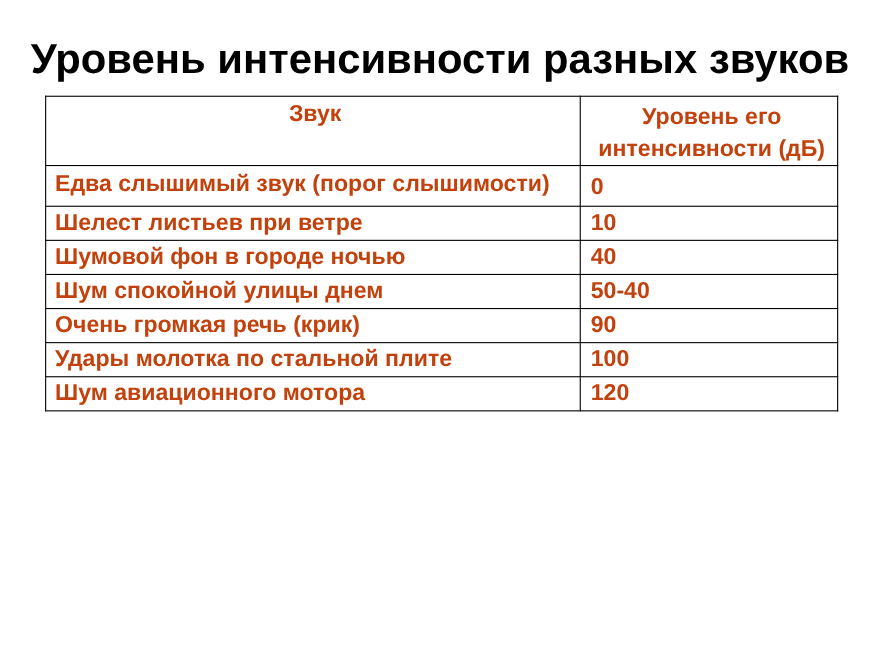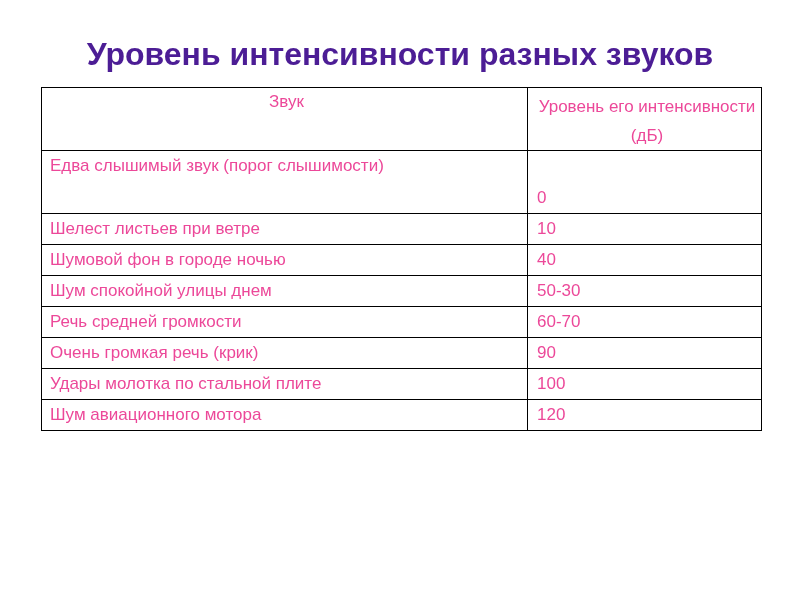--- a/index.html
+++ b/index.html
@@ -12,47 +12,47 @@
     color: #000000;
     overflow: hidden;
   }
   .title {
     position: absolute;
     top: 38px;
     left: 0;
     width: 800px;
     margin: 0;
     text-align: center;
-    font-size: 32px;
+    font-size: 38px;
     line-height: 32px;
     font-weight: bold;
-    color: #4c1d95;
+    color: #000000;
     letter-spacing: 0px;
     white-space: nowrap;
   }
   table.sounds {
     position: absolute;
     left: 41px;
     top: 87px;
     width: 720px;
     border-collapse: collapse;
     table-layout: fixed;
   }
   col.c1 { width: 486px; }
   col.c2 { width: 234px; }
   .sounds th, .sounds td {
     border: 1.5px solid #000000;
-    font-size: 17px;
-    font-weight: normal;
-    color: #ec4899;
+    font-size: 21px;
+    font-weight: bold;
+    color: #c2410c;
     padding: 0 4px 0 8px;
     overflow: hidden;
   }
   tr.r-head { height: 58px; }
-  tr.r-tall { height: 63px; }
+  tr.r-tall { height: 37px; }
   tr.r-std  { height: 31px; }
   th.h-sound {
     text-align: center;
     vertical-align: top;
     padding-top: 4px;
   }
   th.h-level {
     text-align: center;
     vertical-align: top;
     padding-top: 4px;
@@ -90,25 +90,21 @@
       <tr class="r-std">
         <td class="c-sound">Шелест листьев при ветре</td>
         <td class="c-level">10</td>
       </tr>
       <tr class="r-std">
         <td class="c-sound">Шумовой фон в городе ночью</td>
         <td class="c-level">40</td>
       </tr>
       <tr class="r-std">
         <td class="c-sound">Шум спокойной улицы днем</td>
-        <td class="c-level">50-30</td>
-      </tr>
-      <tr class="r-std">
-        <td class="c-sound">Речь средней громкости</td>
-        <td class="c-level">60-70</td>
+        <td class="c-level">50-40</td>
       </tr>
       <tr class="r-std">
         <td class="c-sound">Очень громкая речь (крик)</td>
         <td class="c-level">90</td>
       </tr>
       <tr class="r-std">
         <td class="c-sound">Удары молотка по стальной плите</td>
         <td class="c-level">100</td>
       </tr>
       <tr class="r-std">

